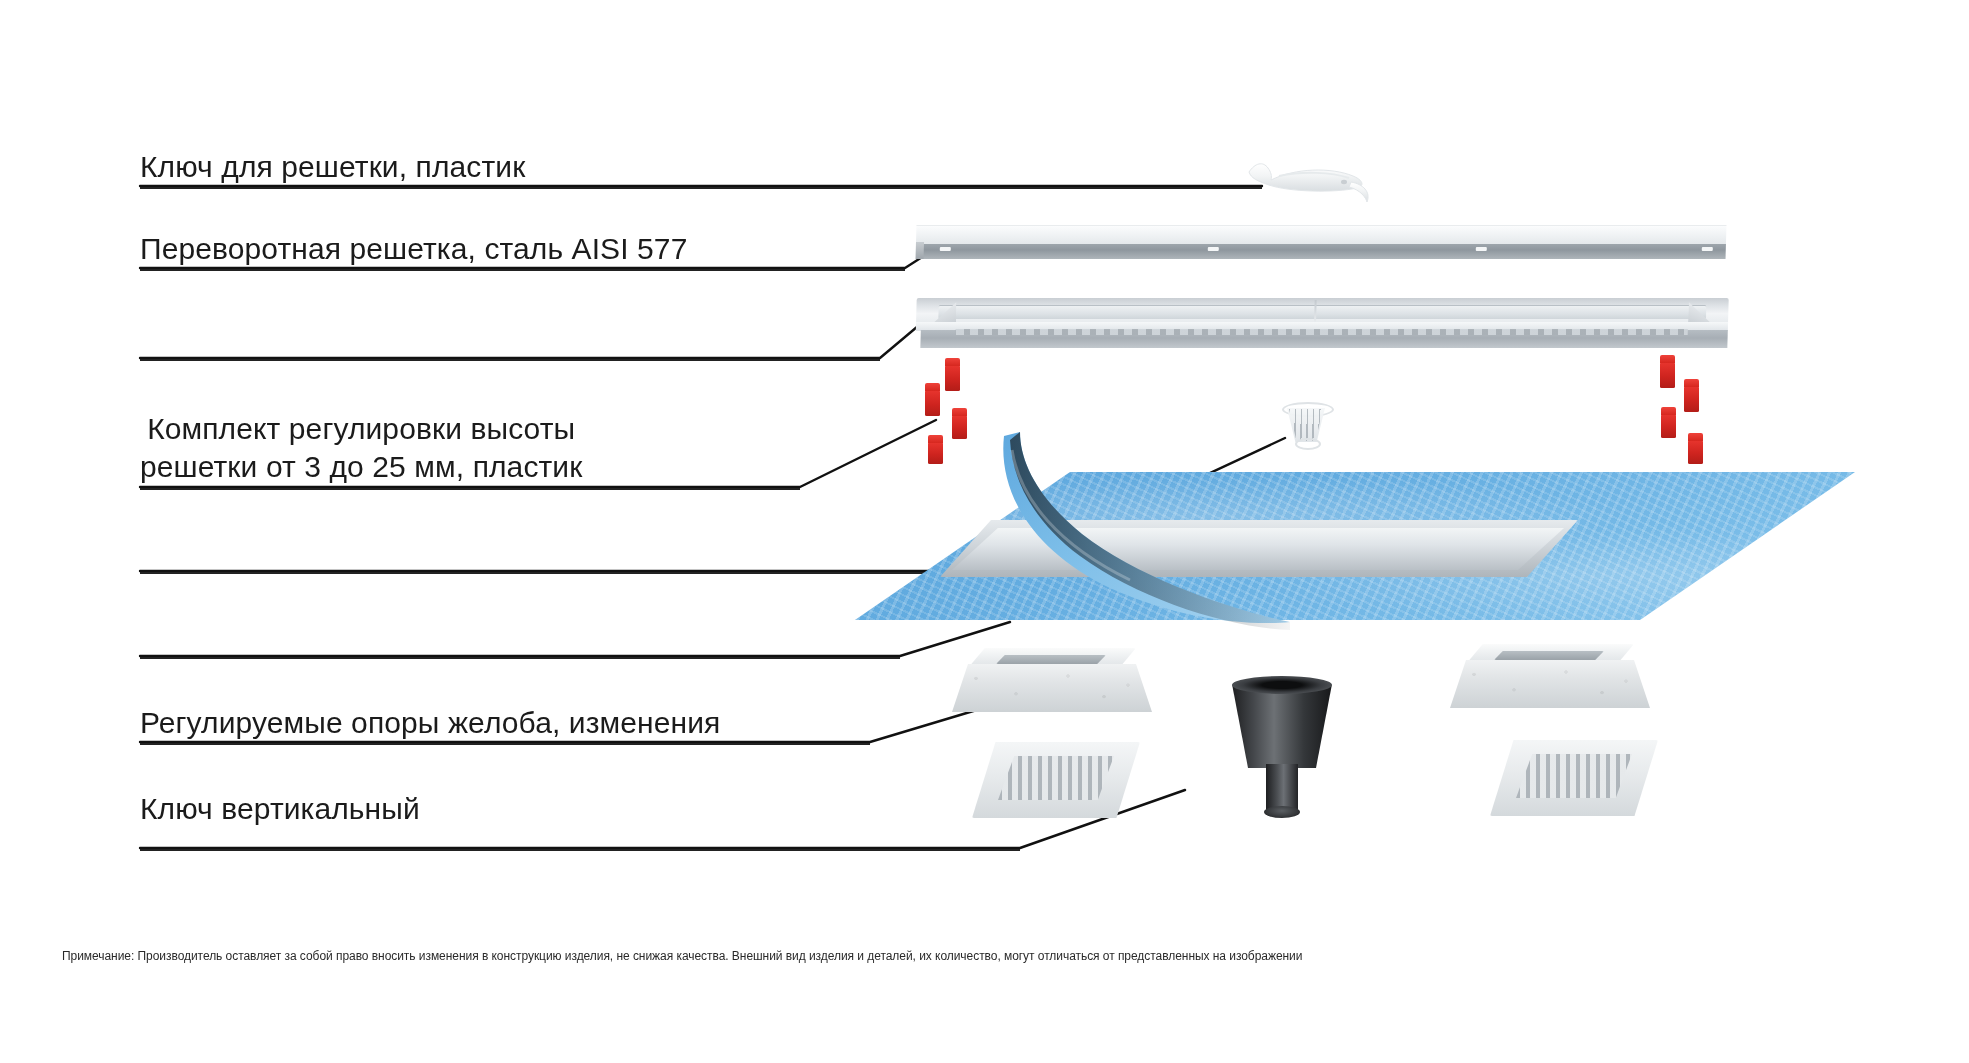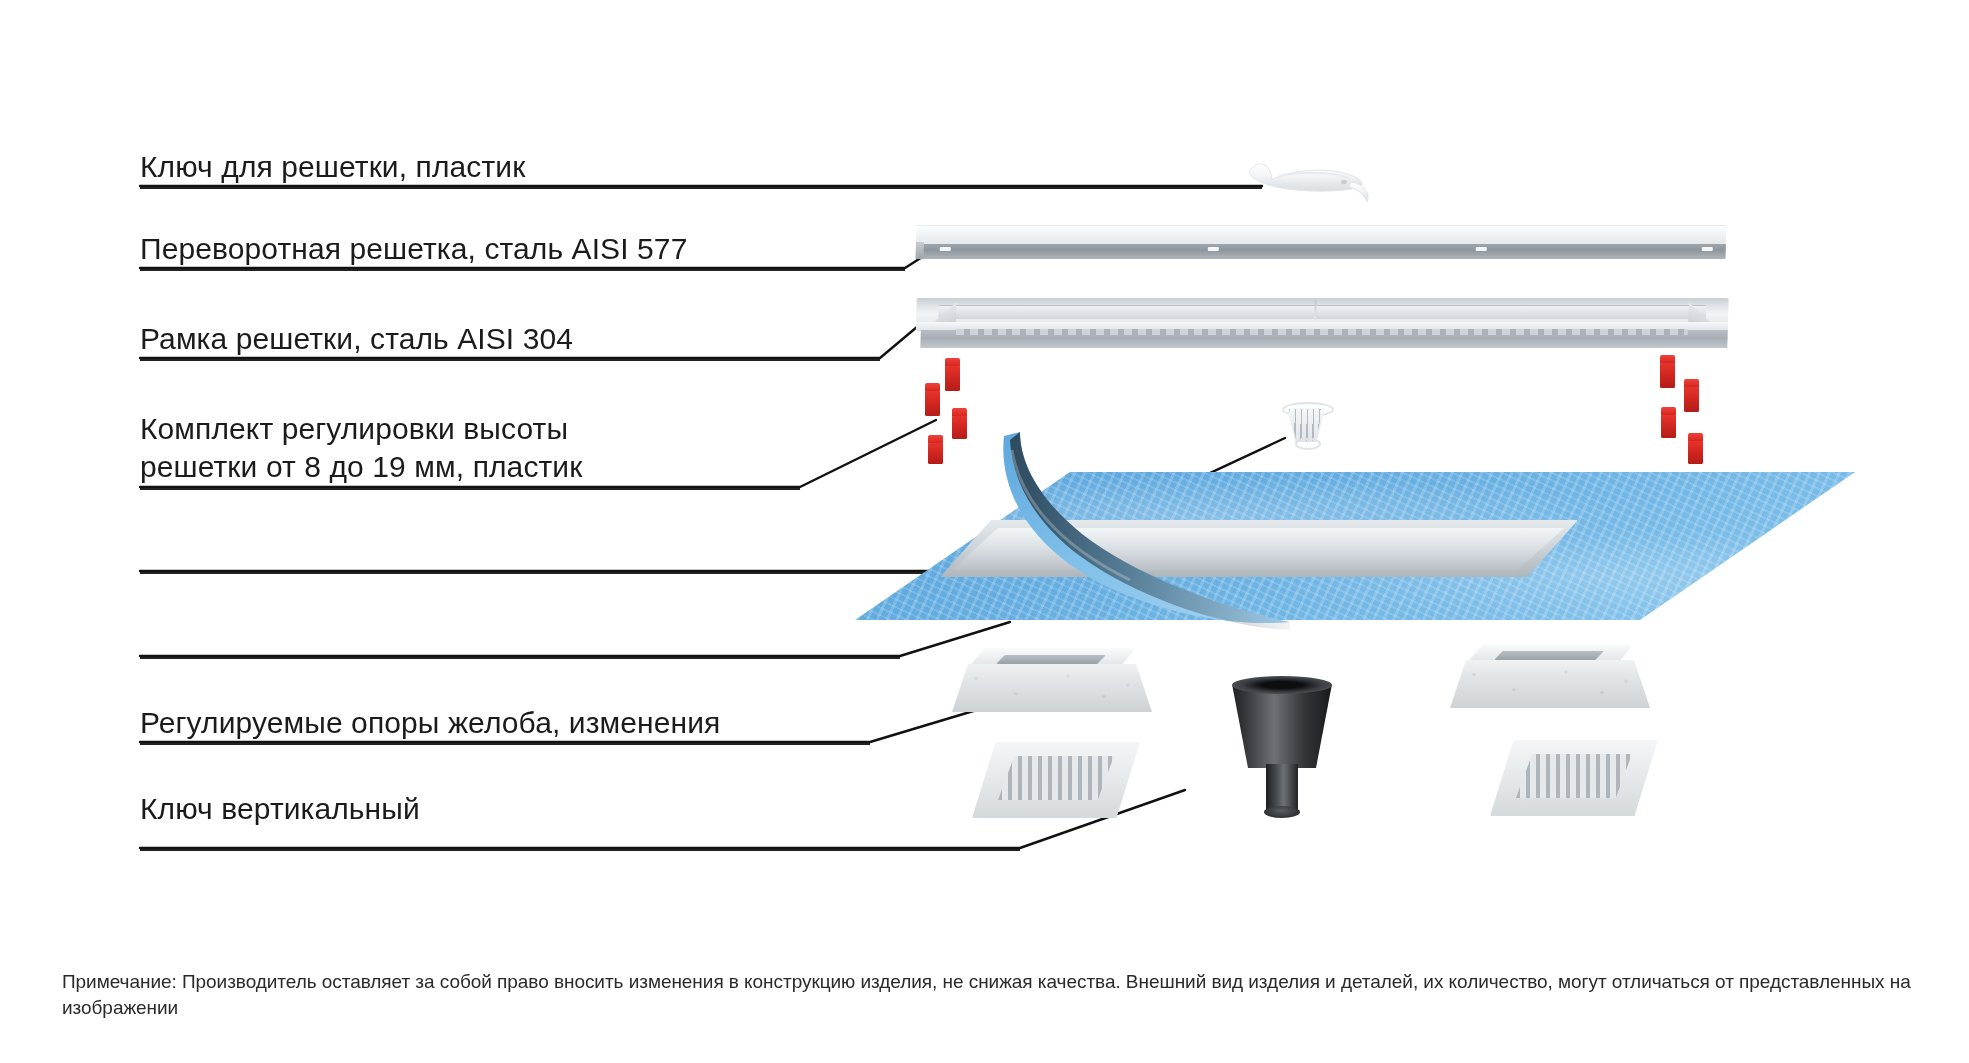--- a/index.html
+++ b/index.html
@@ -22,20 +22,21 @@
   
   .label {
     position: absolute;
     left: 140px;
     font-size: 30px;
     line-height: 1.28;
     letter-spacing: 0.1px;
     color: #1b1b1b;
     white-space: pre-line;
     font-weight: 400;
+    text-align: center;
   }
   .rule {
     position: absolute;
     left: 140px;
     height: 0;
     border-top: 2.2px solid #222222;
   }
 
   
   #leaders {
@@ -45,25 +46,24 @@
     height: 1063px;
     pointer-events: none;
   }
 
   
   .footnote {
     position: absolute;
     left: 62px;
     top: 948px;
     width: 1860px;
-    font-size: 19px;
+    font-size: 12px;
     line-height: 1.35;
     color: #2a2a2a;
     letter-spacing: -0.05px;
-    margin-top: 21px;
   }
 
   
   .part { position: absolute; }
 
   
   .key-wrap { left: 1245px; top: 152px; width: 130px; height: 52px; }
 
   
   .grate { left: 916px; top: 225px; width: 810px; height: 34px;
@@ -293,25 +293,24 @@
       <path d="M140 848 L1020 848 L1185 790"></path>
     </g>
   </svg>
 
   <div class="label" style="top:148px;">Ключ для решетки, пластик</div>
   <div class="rule" style="top:187px; width:1122px;"></div>
 
   <div class="label" style="top:230px;">Переворотная решетка, сталь AISI 577</div>
   <div class="rule" style="top:269px; width:765px;"></div>
 
-  <div class="label" style="top:320px;">Рамка решетки, сталь AISI 304</div>
   <div class="rule" style="top:359px; width:740px;"></div>
 
   <div class="label" style="top:410px;">Комплект регулировки высоты
-решетки от 8 до 19 мм, пластик</div>
+решетки от 3 до 25 мм, пластик</div>
   <div class="rule" style="top:488px; width:660px;"></div>
 
   <div class="rule" style="top:572px; width:860px;"></div>
 
   <div class="rule" style="top:657px; width:760px;"></div>
 
   <div class="label" style="top:704px;">Регулируемые опоры желоба, изменения</div>
   <div class="rule" style="top:743px; width:730px;"></div>
 
   <div class="label" style="top:790px;">Ключ вертикальный</div>

